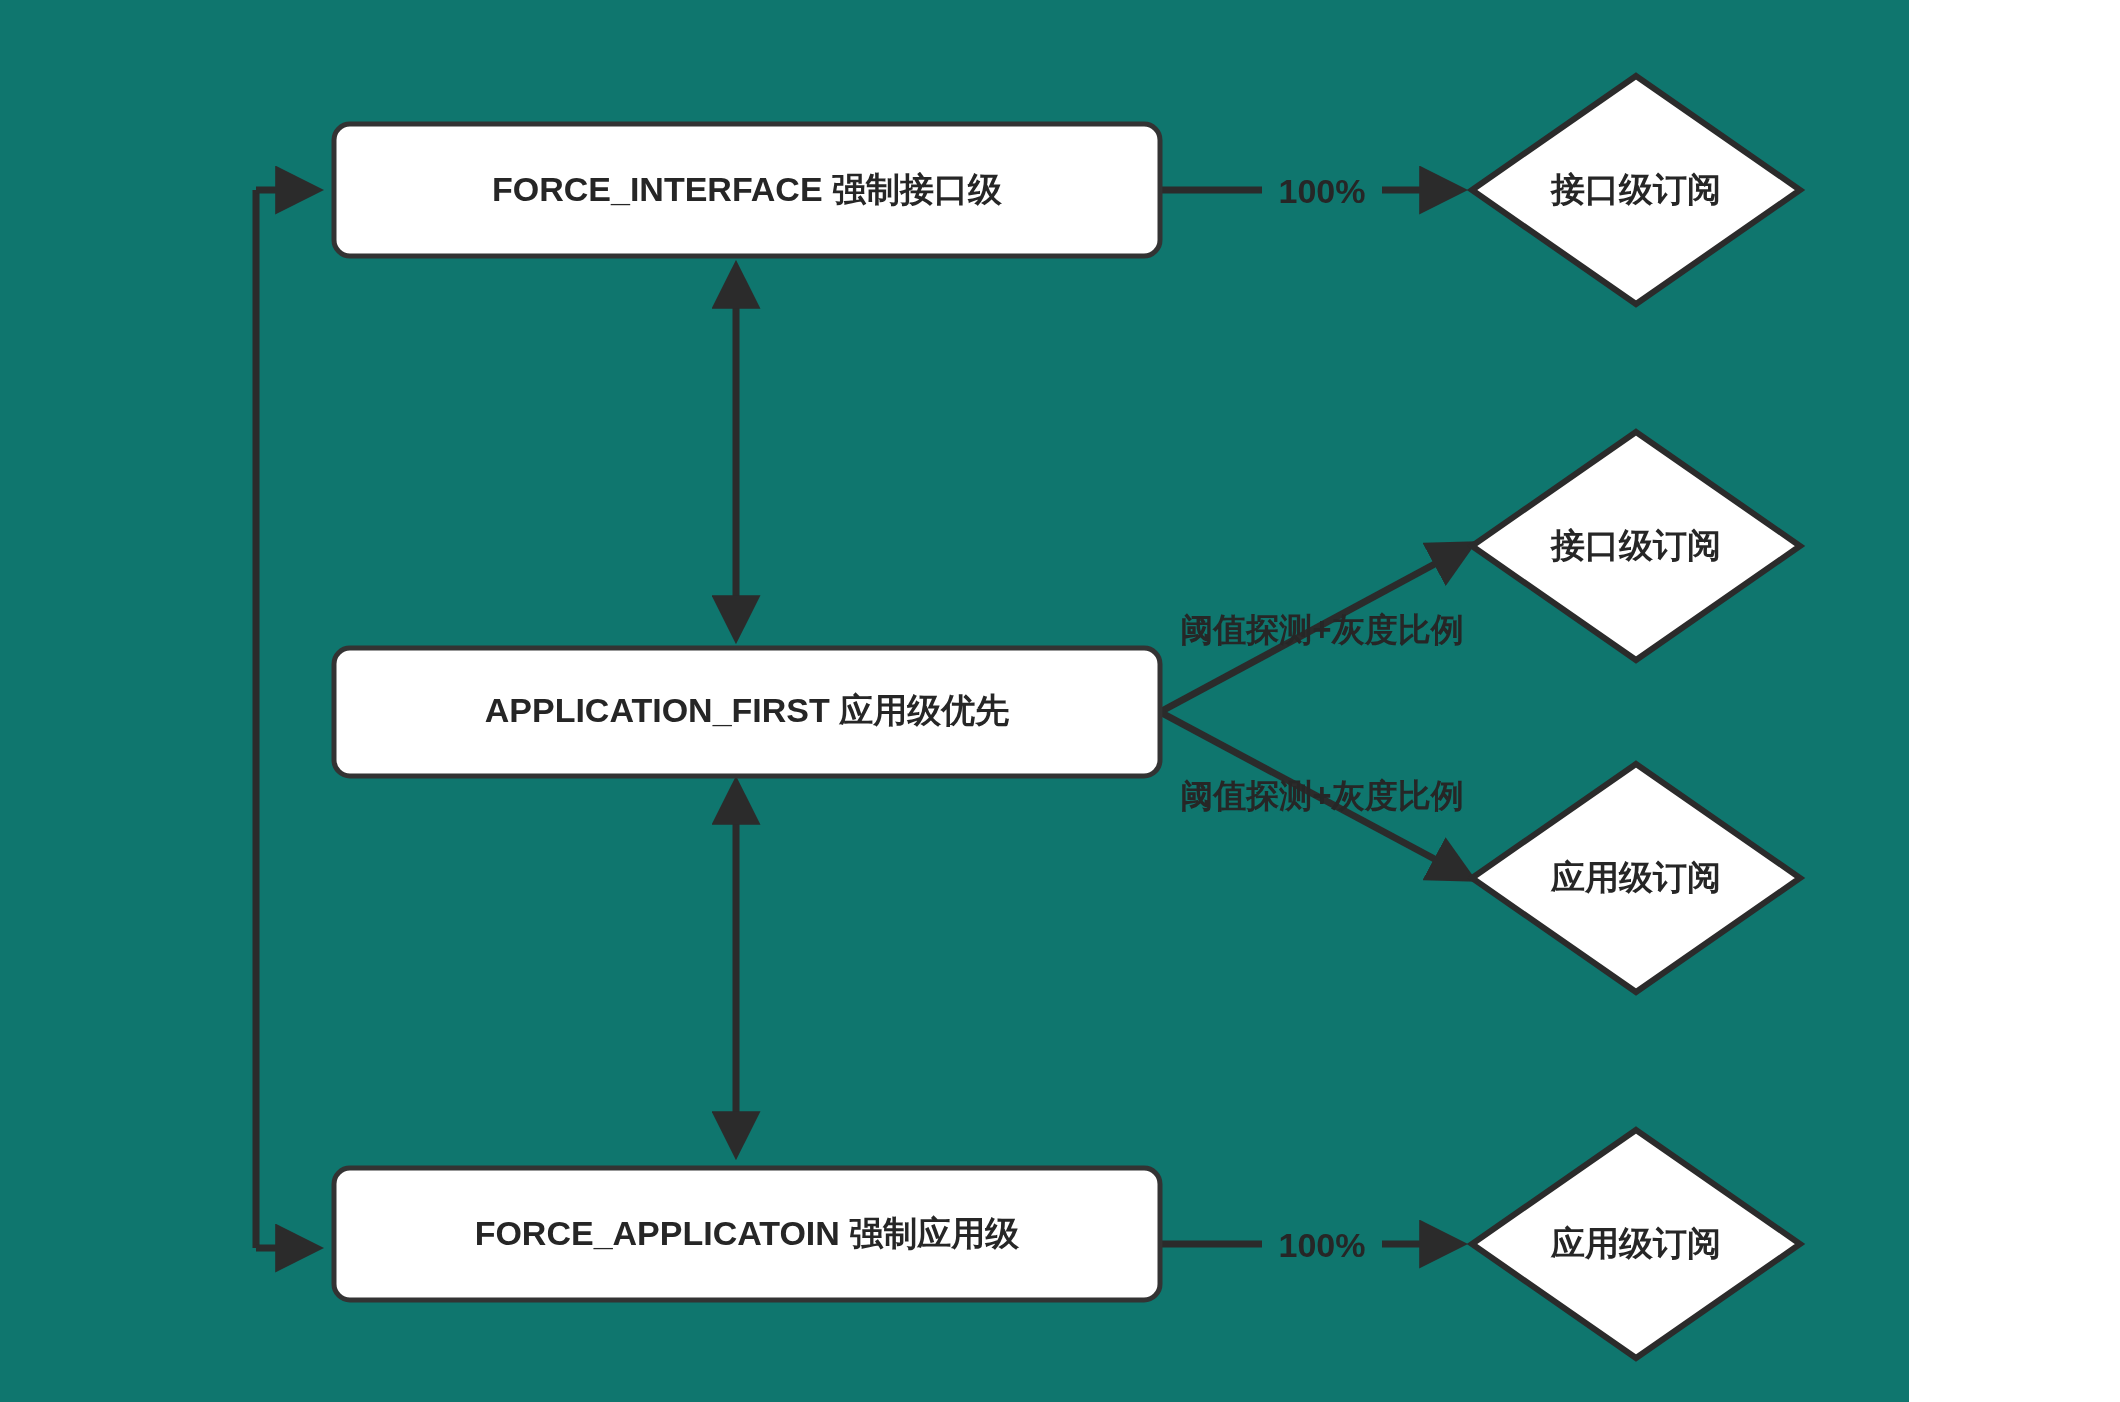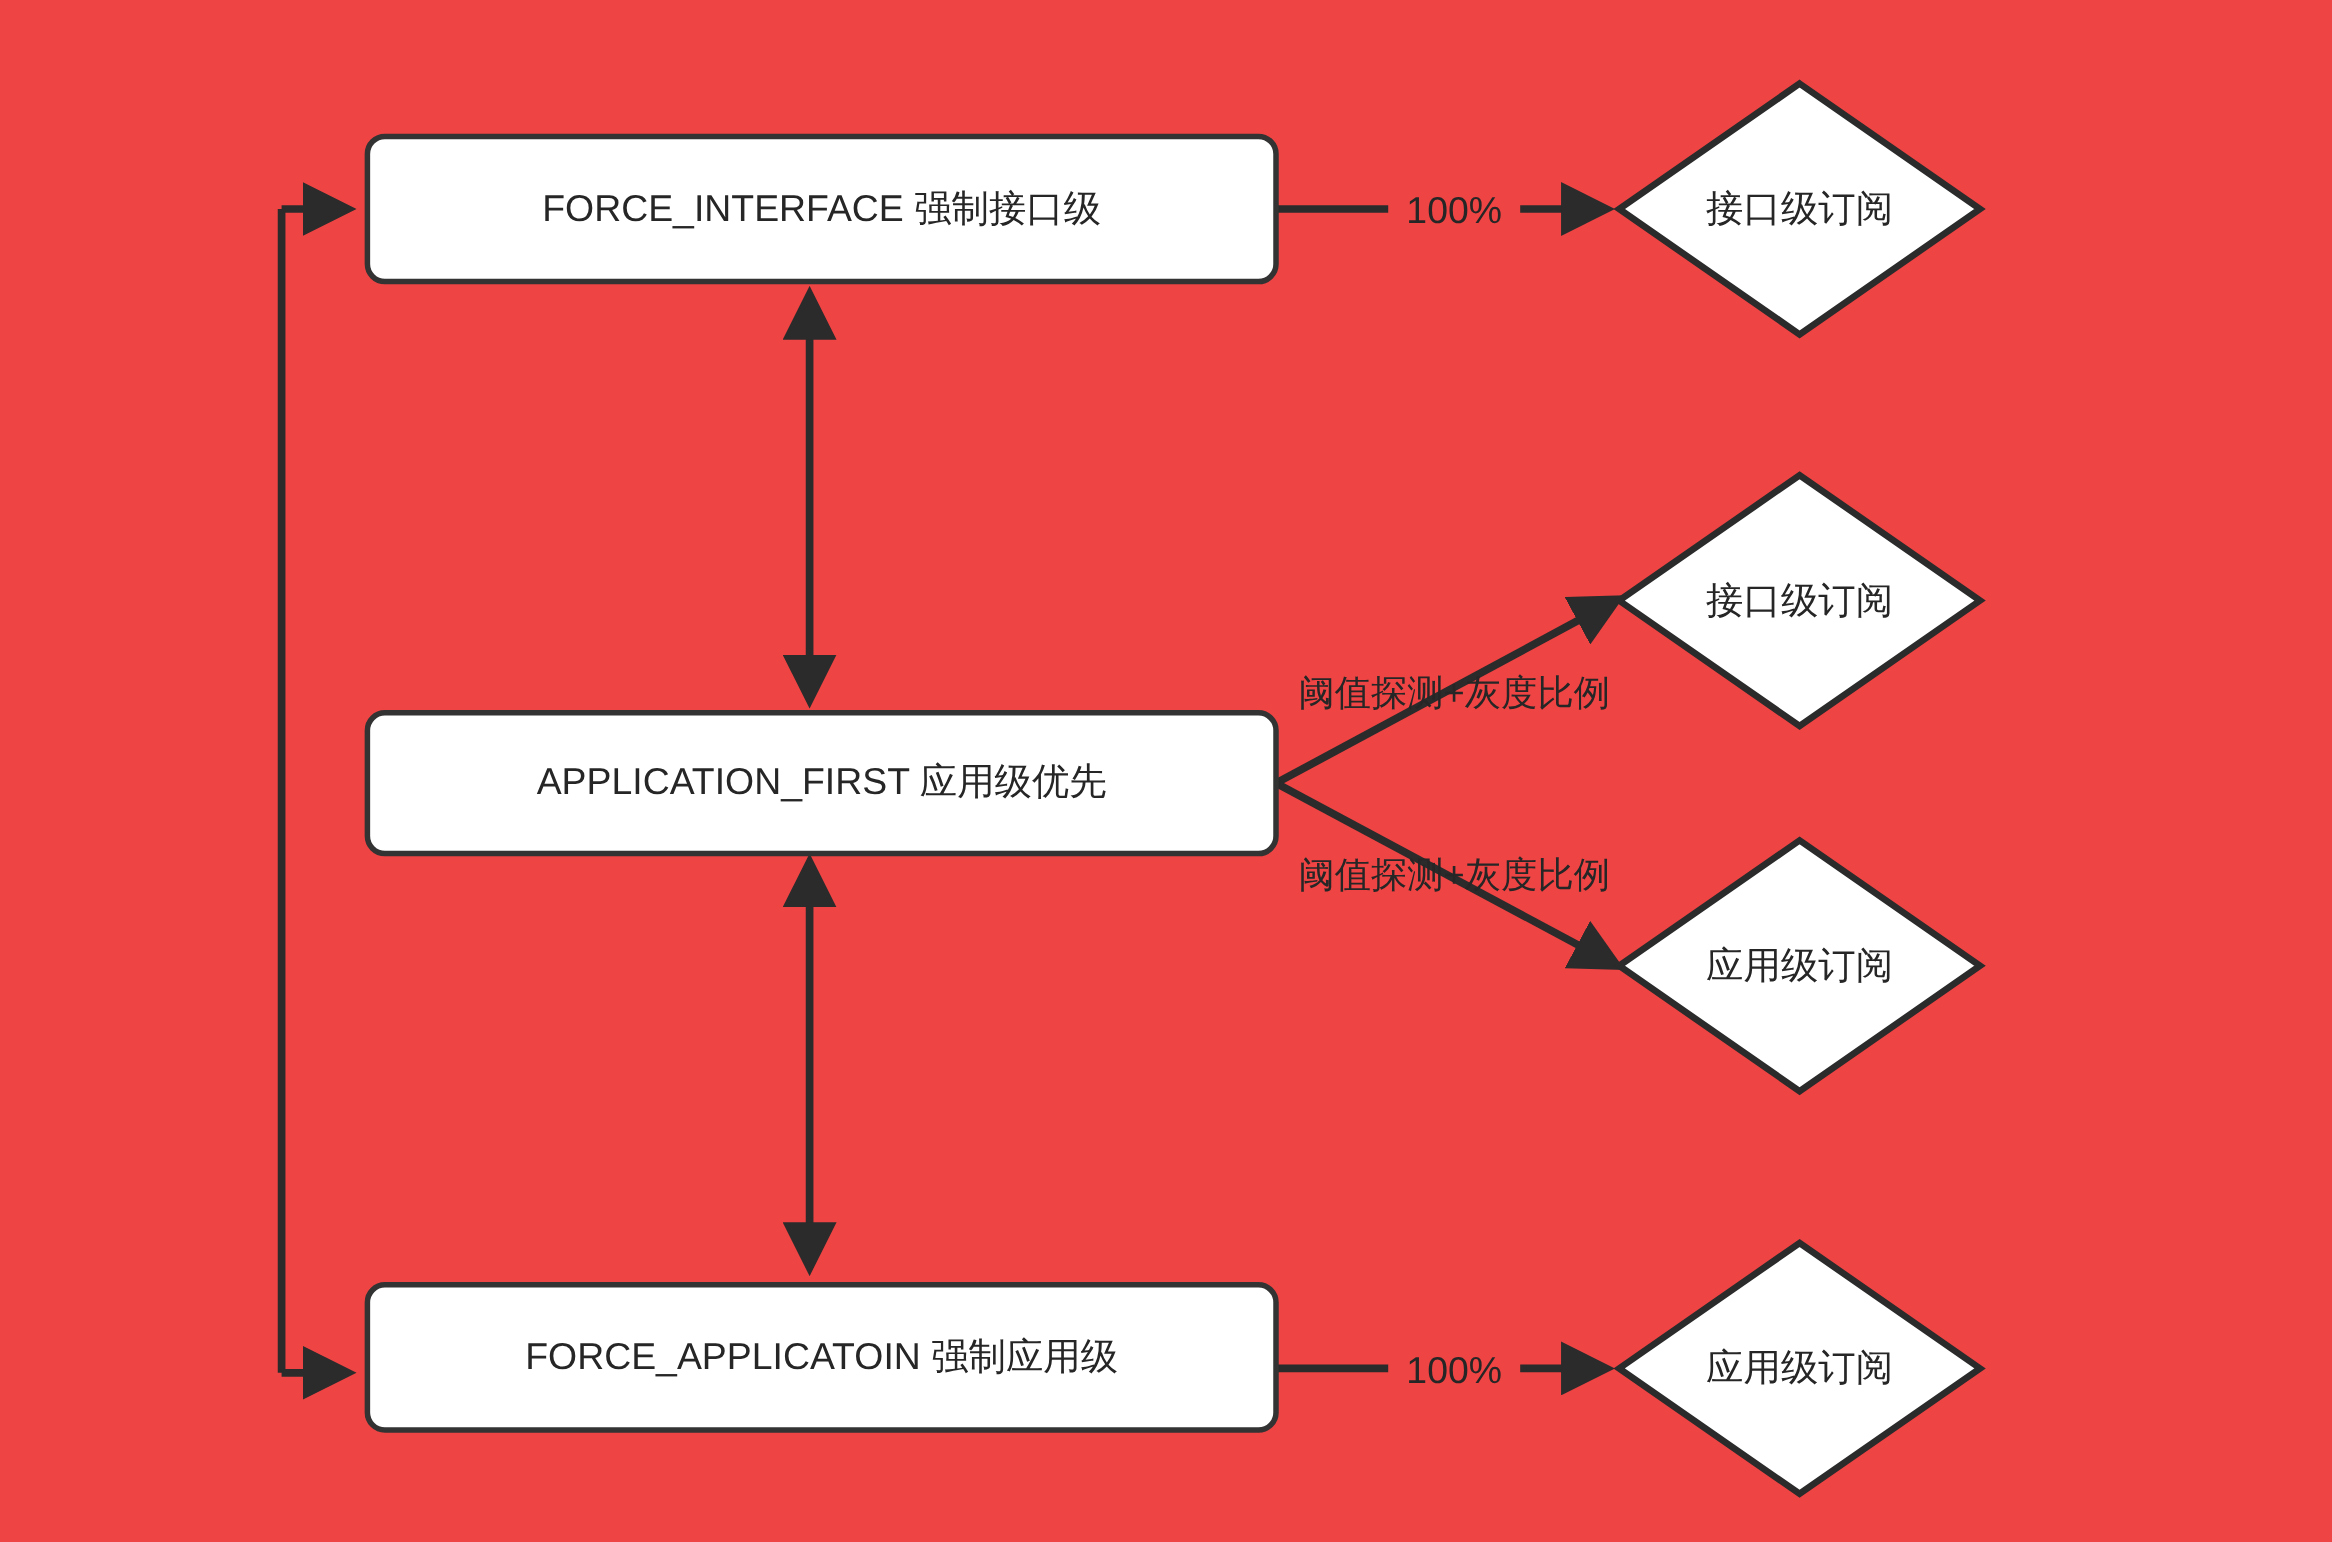--- a/index.html
+++ b/index.html
@@ -8,23 +8,24 @@
     background: #ffffff;
   }
   body {
     width: 2120px;
     height: 1402px;
     font-family: "Liberation Sans", "DejaVu Sans", sans-serif;
     overflow: hidden;
   }
   #diagram-root {
     position: relative;
-    width: 2120px;
+    width: 1909px;
     height: 1402px;
-    background: #ef4444;
+    background: #0f766e;
+    font-weight: bold;
   }
   svg#flow-svg {
     position: absolute;
     left: 0;
     top: 0;
     width: 2120px;
     height: 1402px;
   }
   .node-shape {
     fill: #ffffff;

